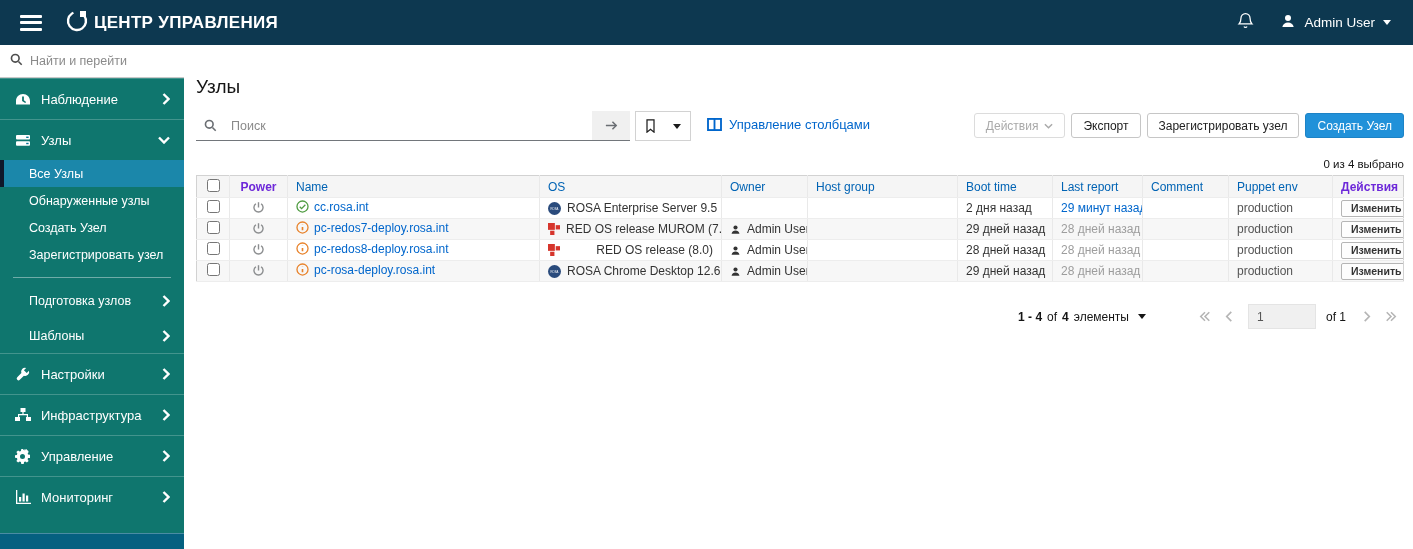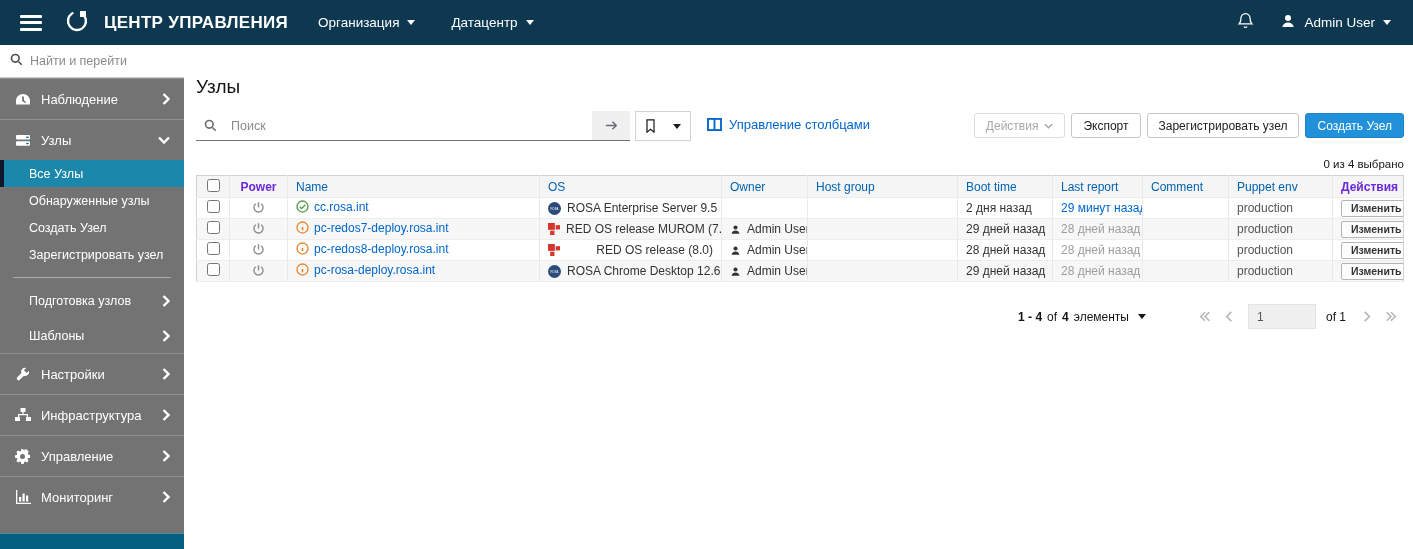--- a/index.html
+++ b/index.html
@@ -15,34 +15,34 @@
   .deco-mid { position:absolute; top:0; bottom:0; left:580px; width:48px;
     background:#17476b; transform:skewX(-42deg); transform-origin:top left; }
   .deco-dots { position:absolute; top:0; bottom:0; left:628px; width:96px;
     transform:skewX(-42deg); transform-origin:top left;
     background-image:radial-gradient(circle,#2b5f85 1.3px,transparent 1.5px);
     background-size:7px 7px; }
   .masthead > * { position:relative; z-index:1; }
   .hamburger { width:22px; height:16px; margin:0 0 0 20px; display:flex; flex-direction:column;
     justify-content:space-between; cursor:pointer; }
   .hamburger span { display:block; height:3px; background:#fff; border-radius:1px; }
-  .brand { display:flex; align-items:center; gap:14px; margin-left:22px; cursor:pointer; }
+  .brand { display:flex; align-items:center; gap:4px; margin-left:22px; cursor:pointer; }
   .brand-title { font-size:17px; font-weight:700; letter-spacing:.3px; white-space:nowrap; }
   .m-nav { display:flex; margin-left:30px; gap:36px; }
   .m-nav-item { display:flex; align-items:center; gap:8px; font-size:13.5px; cursor:pointer; }
   .caret { width:0; height:0; border-left:4px solid transparent; border-right:4px solid transparent;
     border-top:5px solid currentColor; display:inline-block; }
   .m-right { margin-left:auto; display:flex; align-items:center; gap:26px; padding-right:22px; }
   .user-chip { display:flex; align-items:center; gap:8px; font-size:13.5px; cursor:pointer; }
 
   
   .app-body { display:flex; height:504px; }
 
   
-  .sidebar { width:184px; background:#737373; display:flex; flex-direction:column; color:#fff; }
+  .sidebar { width:184px; background:#0f766e; display:flex; flex-direction:column; color:#fff; }
   .side-search { background:#fff; height:33px; display:flex; align-items:center; gap:7px;
     padding:0 10px; border-bottom:1px solid #c9c9c9; color:#4d4d4d; }
   .side-search input { border:none; outline:none; width:130px; font-size:12.5px; color:#333;
     font-family:inherit; }
   .side-search input::placeholder { color:#8a8a8a; }
   .nav-item { height:41px; display:flex; align-items:center; gap:10px; padding:0 14px;
     font-size:13px; cursor:pointer; border-top:1px solid rgba(255,255,255,.22); }
   .nav-item:first-child { border-top:none; }
   .nav-item .n-icon { width:17px; display:flex; justify-content:center; }
   .nav-item .chev { margin-left:auto; display:flex; }
@@ -137,30 +137,20 @@
   </div>
   <div class="brand">
     <span>
       <svg width="26" height="26" viewBox="0 0 26 26">
           <circle cx="13" cy="13" r="9" fill="none" stroke="#fff" stroke-width="2.4" stroke-dasharray="44 13" transform="rotate(-35 13 13)"></circle>
           <rect x="16" y="3" width="6" height="6" fill="#fff"></rect>
         </svg>
     </span>
     <span class="brand-title">ЦЕНТР УПРАВЛЕНИЯ</span>
   </div>
-  <nav class="m-nav">
-    <div class="m-nav-item">
-      <span>Организация</span>
-      <span class="caret"></span>
-    </div>
-    <div class="m-nav-item">
-      <span>Датацентр</span>
-      <span class="caret"></span>
-    </div>
-  </nav>
   <div class="m-right">
     <span>
       <svg width="17" height="18" viewBox="0 0 16 17" fill="none" stroke="#fff" stroke-width="1.2">
           <path d="M8 1.5a4.3 4.3 0 0 0-4.3 4.3c0 3.4-1 4.6-1.8 5.4h12.2c-.8-.8-1.8-2-1.8-5.4A4.3 4.3 0 0 0 8 1.5z"></path>
           <path d="M6.6 13.6a1.5 1.5 0 0 0 2.8 0"></path>
         </svg>
     </span>
     <div class="user-chip">
       <span>
         <svg width="16" height="16" viewBox="0 0 16 16" fill="#fff">

